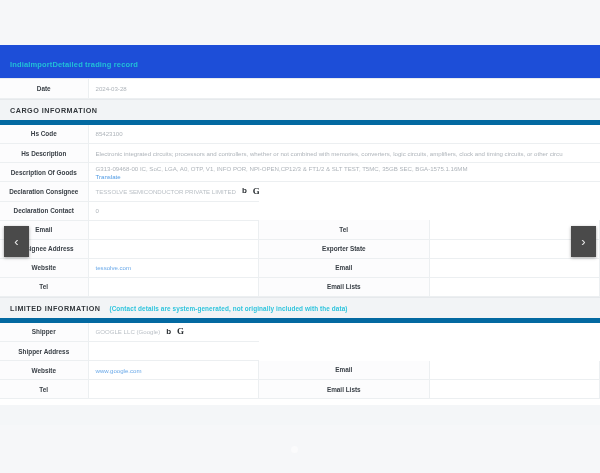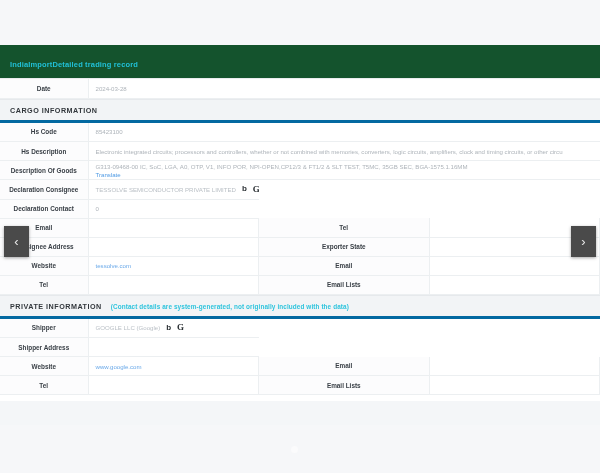--- a/index.html
+++ b/index.html
@@ -9,36 +9,36 @@
     font-family: "Liberation Sans", sans-serif;
     overflow: hidden;
   }
   .page { position: relative; width: 600px; height: 473px; background: #f4f6f8; }
   .top-gap { height: 45px; background: #f6f7f9; }
 
   .card { background: #ffffff; width: 600px; }
 
   
   .title-band {
-    background: #14532d;
+    background: #1d4ed8;
     padding: 8px 10px 7px 10px;
     border-bottom: 1px solid #e9ecef;
   }
   .title-band .t {
     color: #21c0d7;
     font-size: 7.5px;
     font-weight: bold;
     letter-spacing: .15px;
   }
 
   
   .sec {
     background: #f2f4f6;
     border-top: 1px solid #e6e9ec;
-    border-bottom: 3px solid #0369a1;
+    border-bottom: 5px solid #0369a1;
     padding: 6px 10px 5px 10px;
     display: flex;
     align-items: baseline;
     gap: 9px;
     white-space: nowrap;
   }
   .sec .h {
     font-size: 7.2px;
     font-weight: bold;
     color: #32373c;
@@ -206,21 +206,21 @@
       <tr>
         <td class="lbl">Tel</td>
         <td class="val"></td>
         <td class="lbl2">Email Lists</td>
         <td class="val val2"></td>
       </tr>
     </tbody>
       </table>
 
     <div class="sec">
-      <span class="h">PRIVATE INFORMATION</span>
+      <span class="h">LIMITED INFORMATION</span>
       <span class="note">(Contact details are system-generated, not originally included with the data)</span>
     </div>
     <table class="grid">
       <tbody>
           <tr>
         <td class="lbl">Shipper</td>
         <td class="val wide">
           <span class="chip-row">
             <span class="co-name">GOOGLE LLC (Google)</span>
             <span class="ico">b</span>

